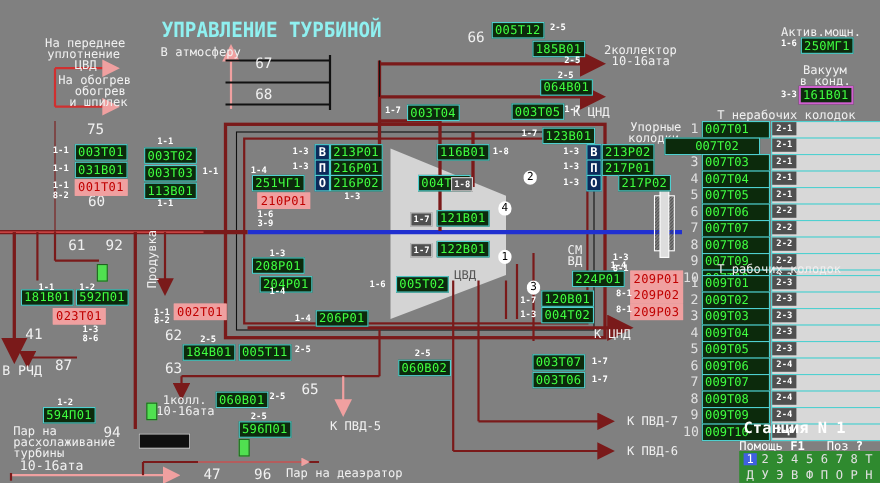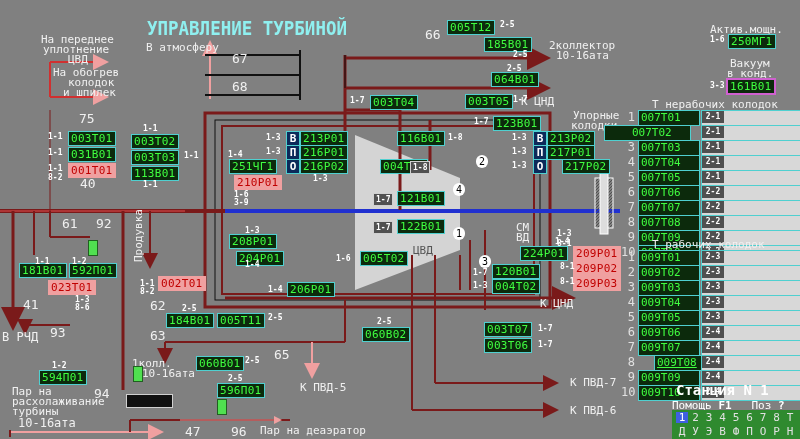--- a/index.html
+++ b/index.html
@@ -105,57 +105,57 @@
   <line x1="470" y1="240" x2="470" y2="290" stroke="#7a1a1a" stroke-width="2"></line>
   <line x1="485" y1="230" x2="485" y2="310" stroke="#7a1a1a" stroke-width="2"></line>
 </svg>
 
 <div class="title">УПРАВЛЕНИЕ ТУРБИНОЙ</div>
 
 <div class="t" style="left:41px;top:34px">На переднее</div>
 <div class="t" style="left:43px;top:44px">уплотнение</div>
 <div class="t" style="left:68px;top:54px">ЦВД</div>
 <div class="t" style="left:53px;top:67px">На обогрев</div>
-<div class="t" style="left:68px;top:77px">колодок</div>
+<div class="t" style="left:68px;top:77px">обогрев</div>
 <div class="t" style="left:63px;top:87px">и шпилек</div>
 <div class="t" style="left:146px;top:42px">В атмосферу</div>
 <div class="t" style="left:549px;top:40px">2коллектор</div>
 <div class="t" style="left:556px;top:50px">10-16ата</div>
 <div class="t" style="left:521px;top:96px">К ЦНД</div>
 <div class="t" style="left:573px;top:110px">Упорные</div>
 <div class="t" style="left:571px;top:120px">колодки</div>
 <div class="t" style="left:710px;top:24px">Актив.мощн.</div>
 <div class="t" style="left:730px;top:58px">Вакуум</div>
 <div class="t" style="left:727px;top:68px">в конд.</div>
 <div class="t" style="left:540px;top:298px">К ЦНД</div>
 <div class="t" style="left:2px;top:332px;font-size:12px">В РЧД</div>
 <div class="t" style="left:133px;top:220px;transform:rotate(-90deg);transform-origin:left top;top:262px">Продувка</div>
-<div class="t" style="left:132px;top:358px">1колл.</div>
+<div class="t" style="left:148px;top:358px">1колл.</div>
 <div class="t" style="left:142px;top:368px">10-16ата</div>
 <div class="t" style="left:12px;top:386px">Пар на</div>
 <div class="t" style="left:12px;top:396px">расхолаживание</div>
 <div class="t" style="left:12px;top:406px">турбины</div>
 <div class="t" style="left:18px;top:418px;font-size:12px">10-16ата</div>
 <div class="t" style="left:300px;top:382px">К ПВД-5</div>
 <div class="t" style="left:570px;top:377px">К ПВД-7</div>
 <div class="t" style="left:570px;top:405px">К ПВД-6</div>
 <div class="t" style="left:260px;top:425px">Пар на деаэратор</div>
 <div class="t" style="left:413px;top:245px;color:#555">ЦВД</div>
 <div class="t" style="left:516px;top:222px">СМ</div>
 <div class="t" style="left:516px;top:232px">ВД</div>
 
 <div class="num" style="left:79px;top:112px">75</div>
 <div class="num" style="left:232px;top:52px">67</div>
 <div class="num" style="left:232px;top:80px">68</div>
 <div class="num" style="left:425px;top:28px">66</div>
-<div class="num" style="left:80px;top:177px">40</div>
+<div class="num" style="left:80px;top:177px">60</div>
 <div class="num" style="left:62px;top:217px">61</div>
 <div class="num" style="left:96px;top:217px">92</div>
 <div class="num" style="left:23px;top:298px">41</div>
-<div class="num" style="left:50px;top:326px">93</div>
+<div class="num" style="left:50px;top:326px">87</div>
 <div class="num" style="left:150px;top:299px">62</div>
 <div class="num" style="left:150px;top:329px">63</div>
 <div class="num" style="left:94px;top:387px">94</div>
 <div class="num" style="left:274px;top:348px">65</div>
 <div class="num" style="left:185px;top:425px">47</div>
 <div class="num" style="left:231px;top:425px">96</div>
 
 <div class="num" style="left:476px;top:155px;background:#fff;color:#000;border-radius:6px;width:12px;text-align:center;font-size:10px">2</div>
 <div class="num" style="left:453px;top:183px;background:#fff;color:#000;border-radius:6px;width:12px;text-align:center;font-size:10px">4</div>
 <div class="num" style="left:453px;top:227px;background:#fff;color:#000;border-radius:6px;width:12px;text-align:center;font-size:10px">1</div>
@@ -353,21 +353,21 @@
     <div class="row-code" style="top: 311px; left: 702px;">2-3</div>
     <div class="rn" style="top: 326px; left: 621px;">6</div>
     <div class="row-tag" style="top: 325px; left: 638px;">009T06</div>
     <div class="row-bar" style="top: 325px; left: 701px;"></div>
     <div class="row-code" style="top: 326px; left: 702px;">2-4</div>
     <div class="rn" style="top: 341px; left: 621px;">7</div>
     <div class="row-tag" style="top: 340px; left: 638px;">009T07</div>
     <div class="row-bar" style="top: 340px; left: 701px;"></div>
     <div class="row-code" style="top: 341px; left: 702px;">2-4</div>
     <div class="rn" style="top: 356px; left: 621px;">8</div>
-    <div class="row-tag" style="top: 355px; left: 654px; text-decoration: underline;">009T08</div>
+    <div class="row-tag" style="top: 355px; left: 638px;">009T08</div>
     <div class="row-bar" style="top: 355px; left: 701px;"></div>
     <div class="row-code" style="top: 356px; left: 702px;">2-4</div>
     <div class="rn" style="top: 371px; left: 621px;">9</div>
     <div class="row-tag" style="top: 370px; left: 638px;">009T09</div>
     <div class="row-bar" style="top: 370px; left: 701px;"></div>
     <div class="row-code" style="top: 371px; left: 702px;">2-4</div>
     <div class="rn" style="top: 386px; left: 621px;">10</div>
     <div class="row-tag" style="top: 385px; left: 638px;">009T10</div>
     <div class="row-bar" style="top: 385px; left: 701px;"></div>
     <div class="row-code" style="top: 386px; left: 702px;">2-4</div>

